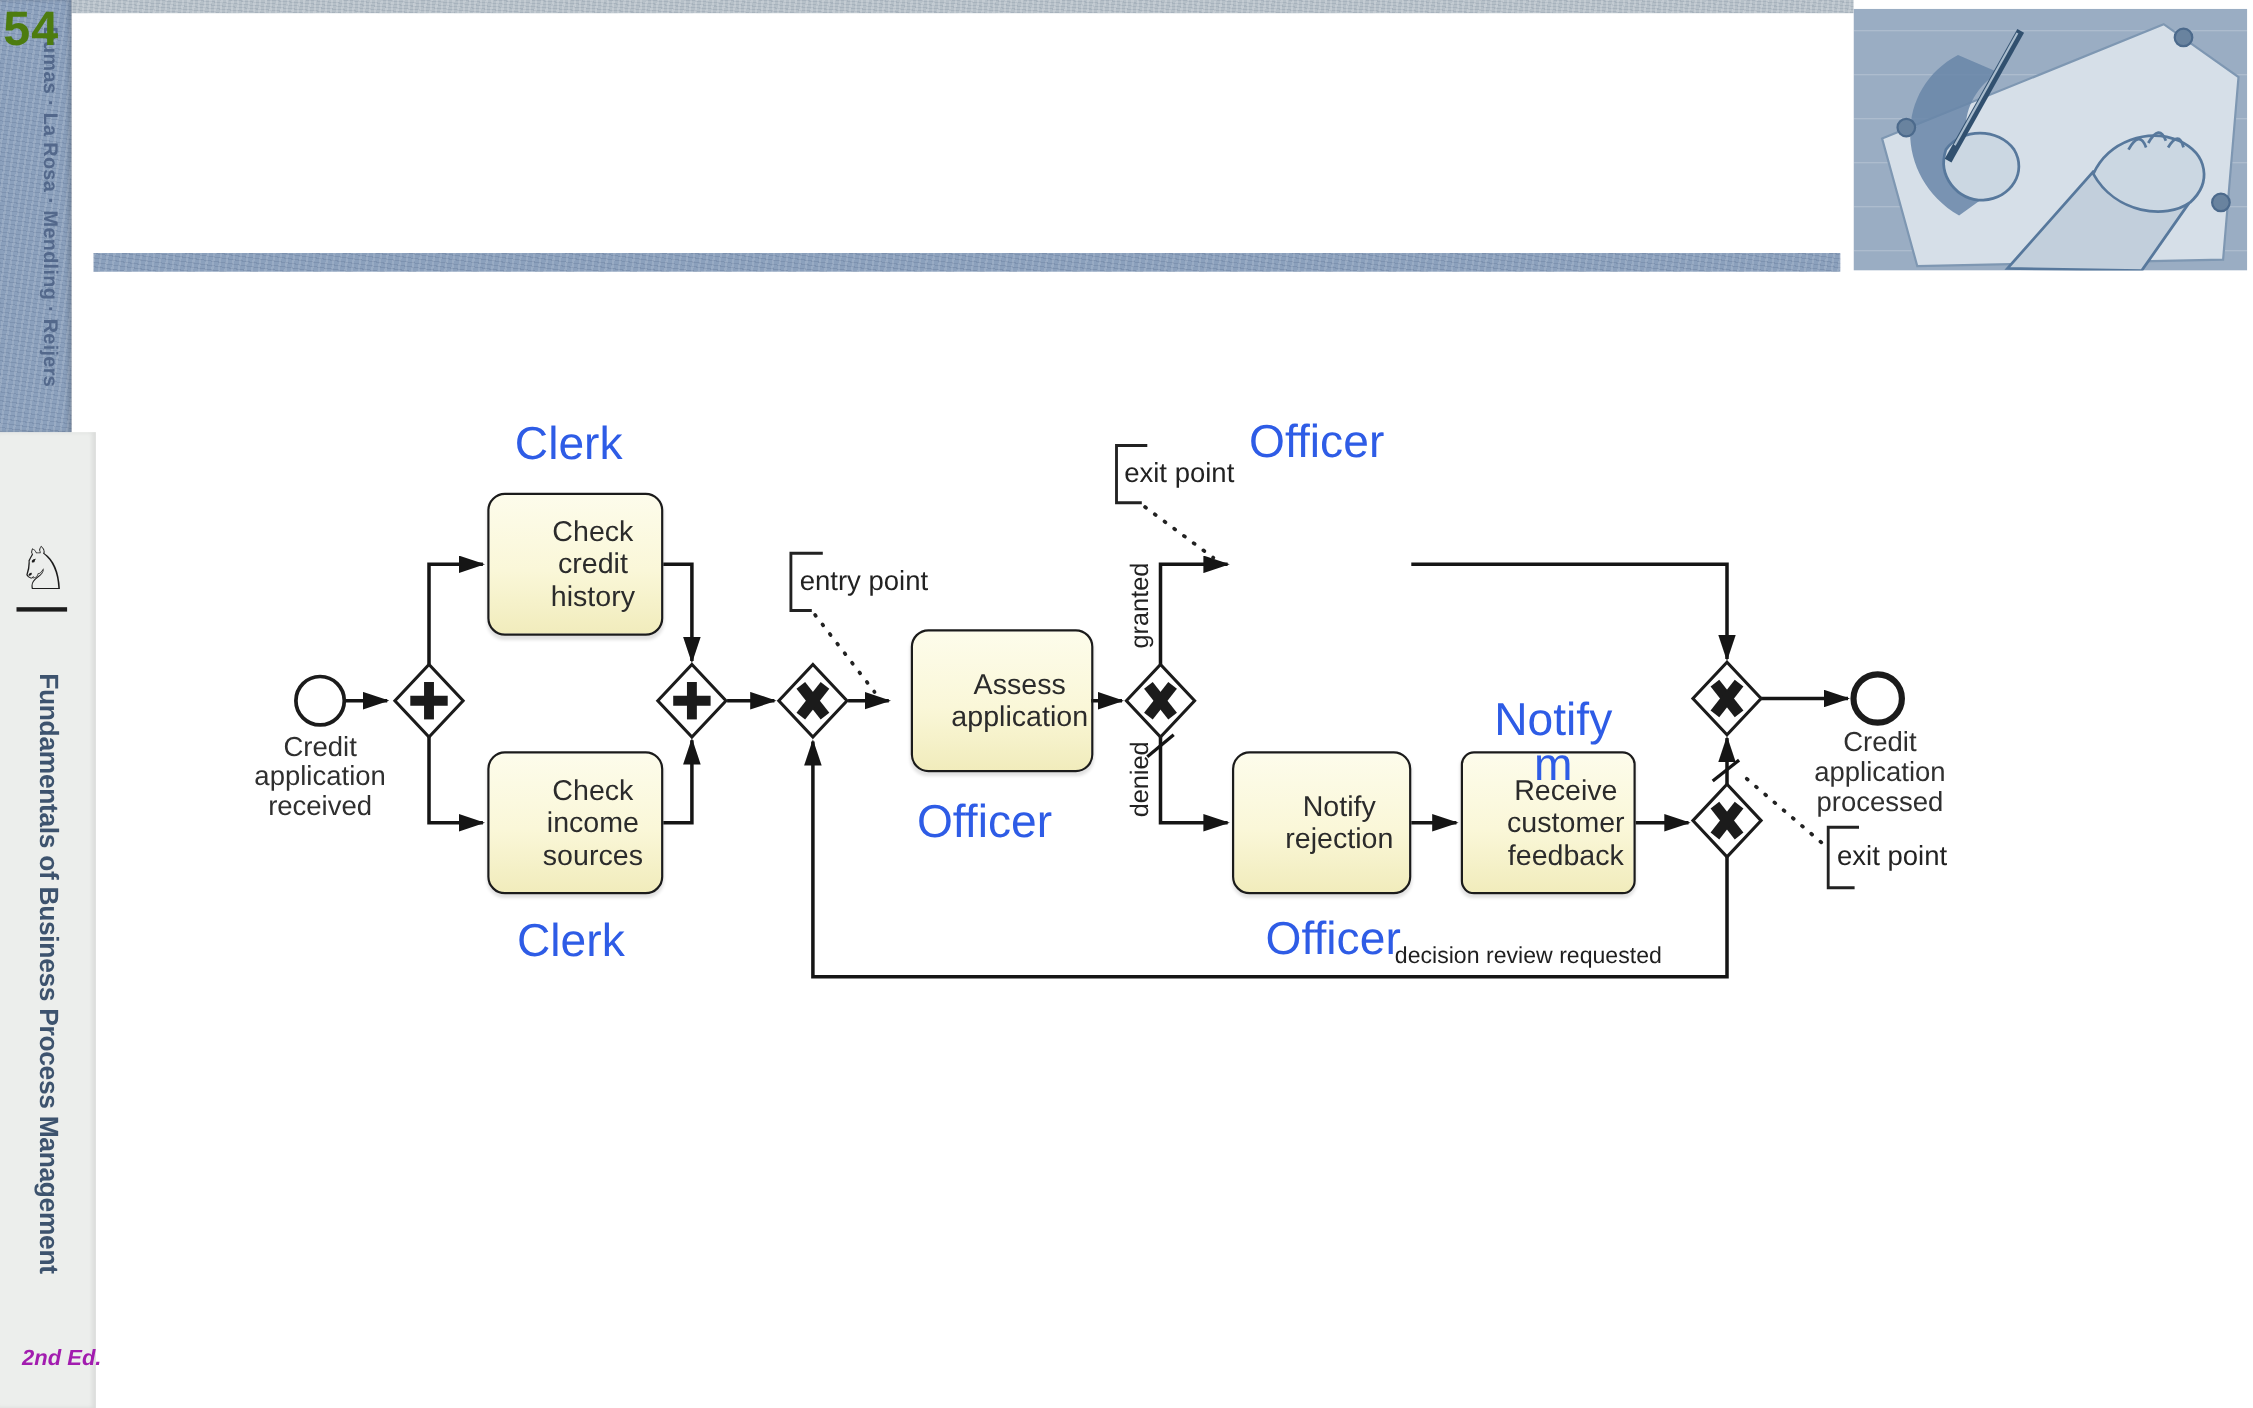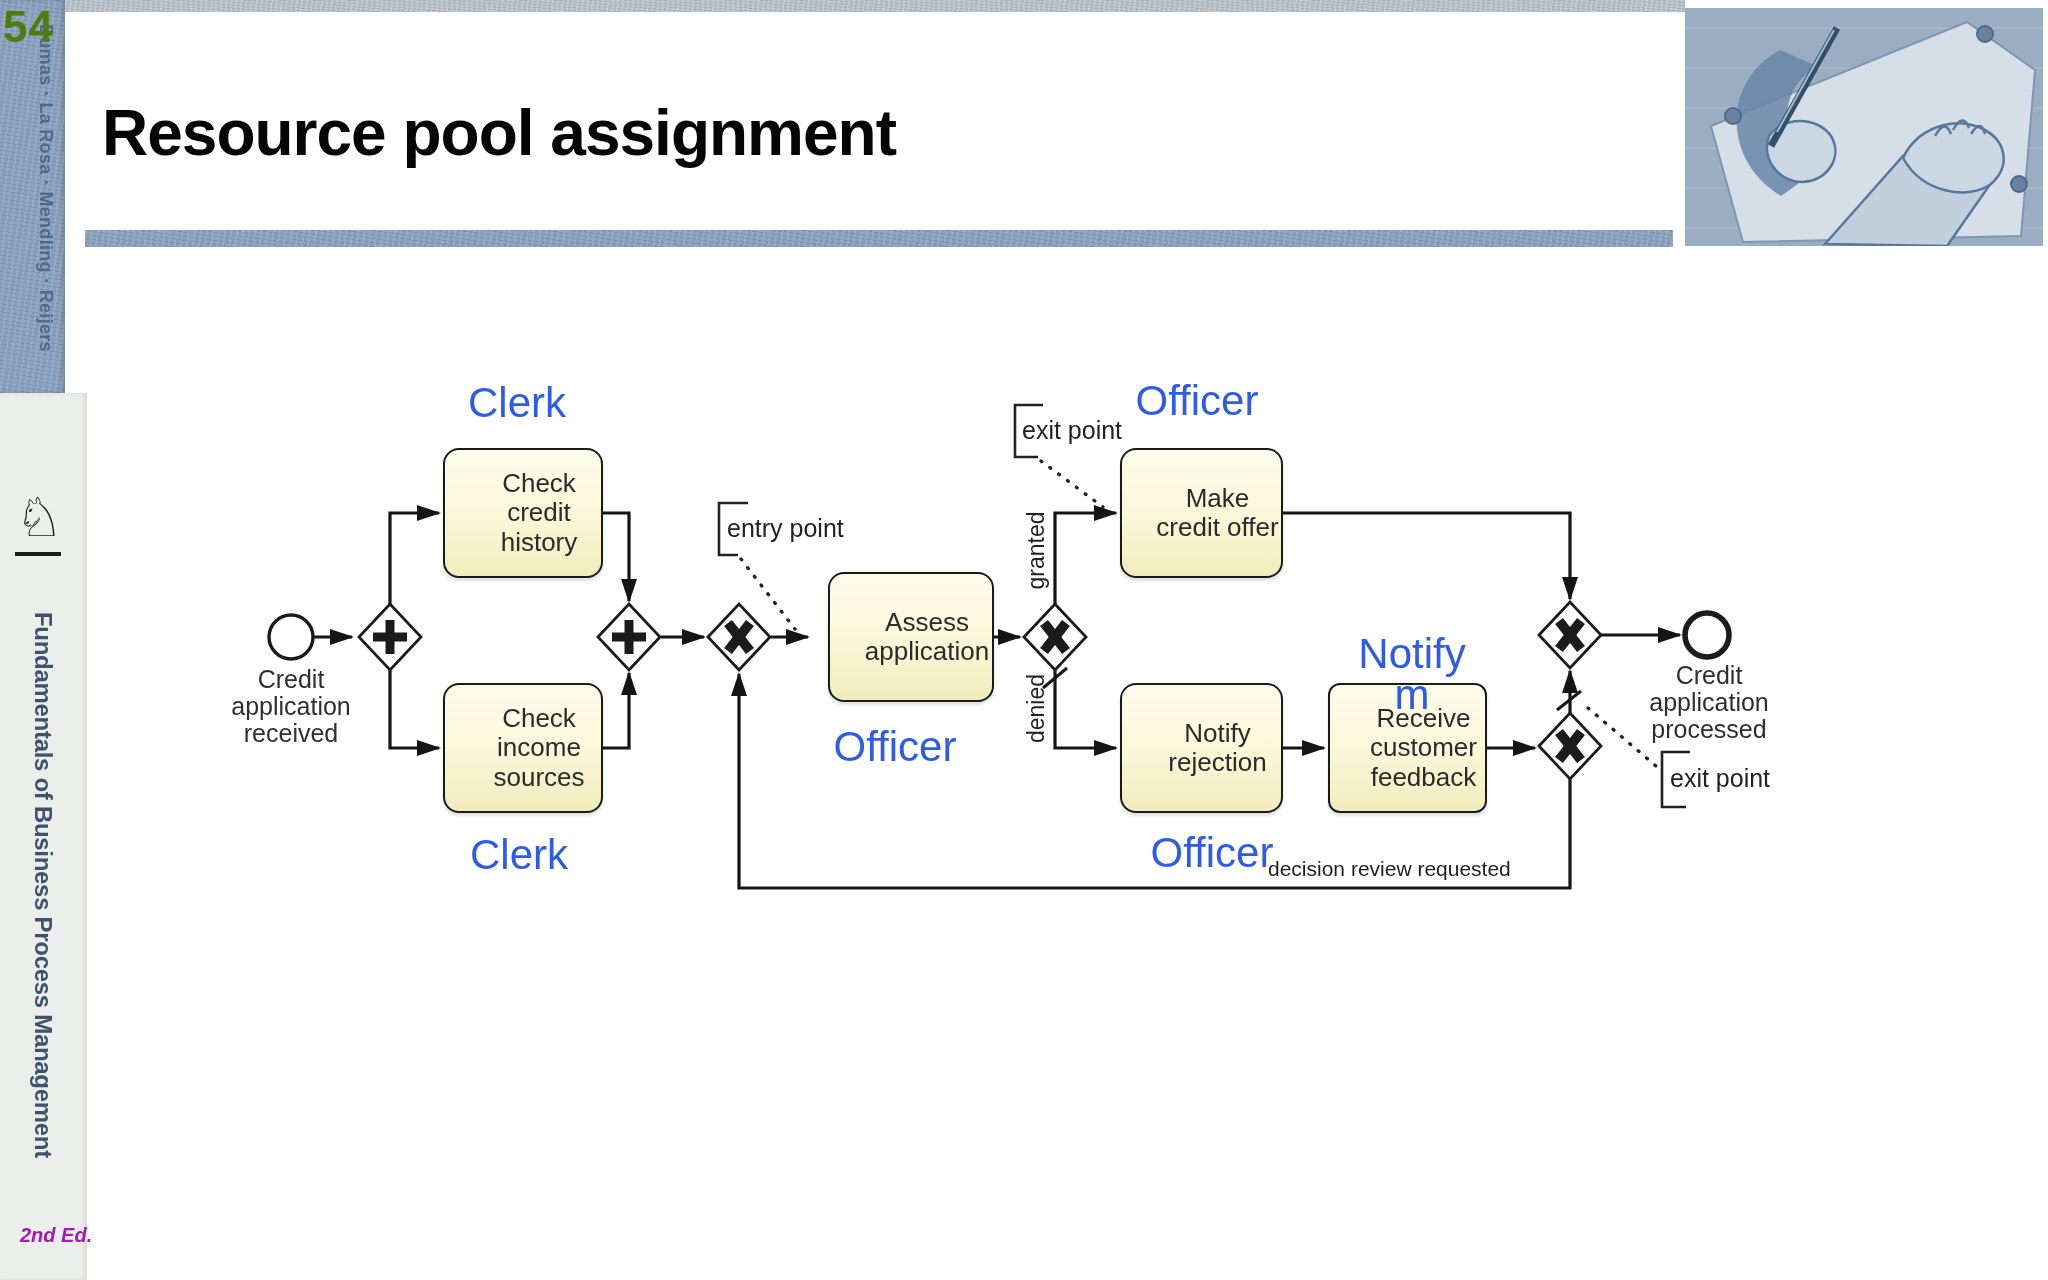--- a/index.html
+++ b/index.html
@@ -59,21 +59,20 @@
   <div class="abs spine-authors rot-cw" style="left:56px;top:24px;">Dumas · La Rosa · Mendling · Reijers</div>
 
   <div class="abs slide-number" style="left:3px;top:2px;">54</div>
 
   <div class="abs spine-gray" style="left:0;top:393px;width:87px;height:887px;"></div>
   <div class="abs knight" style="left:15px;top:490px;">♘</div>
   <div class="abs knight-underline" style="left:15px;top:552px;width:46px;height:4px;"></div>
   <div class="abs spine-book rot-cw" style="left:57px;top:612px;">Fundamentals of Business Process Management</div>
   <div class="abs spine-edition" style="left:20px;top:1224px;">2nd Ed.</div>
 
-  <div class="abs page-title" style="left:102px;top:96px;">Resource pool assignment</div>
   <div class="abs tex-blue" style="left:85px;top:230px;width:1588px;height:17px;"></div>
 
   <svg class="abs" style="left:1685px;top:8px;" width="358" height="238" viewBox="0 0 358 238">
     <rect width="358" height="238" fill="#9aadc3"></rect>
     <g opacity=".25" stroke="#ffffff" stroke-width="1">
       <path d="M0,20 H358 M0,60 H358 M0,100 H358 M0,140 H358 M0,180 H358 M0,220 H358"></path>
     </g>
     <polygon points="26,118 282,14 350,62 336,228 58,234" fill="#d6dfe8" stroke="#7e97b2" stroke-width="2"></polygon>
     <path d="M95,42 C38,72 36,152 96,188 L132,162 C92,136 92,82 132,58 Z" fill="#6886a8" opacity=".85"></path>
     <polygon points="140,236 218,148 304,178 262,238" fill="#c2cfdc" stroke="#57789c" stroke-width="2.5"></polygon>
@@ -180,22 +179,20 @@
   </svg>
 
   <div class="abs task" style="left:443px;top:448px;width:160px;height:130px;">Check
 credit
 history</div>
   <div class="abs task" style="left:443px;top:683px;width:160px;height:130px;">Check
 income
 sources</div>
   <div class="abs task" style="left:812px;top:572px;width:166px;height:130px;margin-left:16px;">Assess
 application</div>
-  <div class="abs task" style="left:1120px;top:448px;width:163px;height:130px;">Make
-credit offer</div>
   <div class="abs task" style="left:1120px;top:683px;width:163px;height:130px;">Notify
 rejection</div>
   <div class="abs task" style="left:1328px;top:683px;width:159px;height:130px;border-radius:12px;">Receive
 customer
 feedback</div>
 
   <div class="abs role" style="left:417px;top:382px;width:200px;">Clerk</div>
   <div class="abs role" style="left:419px;top:834px;width:200px;">Clerk</div>
   <div class="abs role" style="left:795px;top:726px;width:200px;">Officer</div>
   <div class="abs role" style="left:1097px;top:380px;width:200px;">Officer</div>

